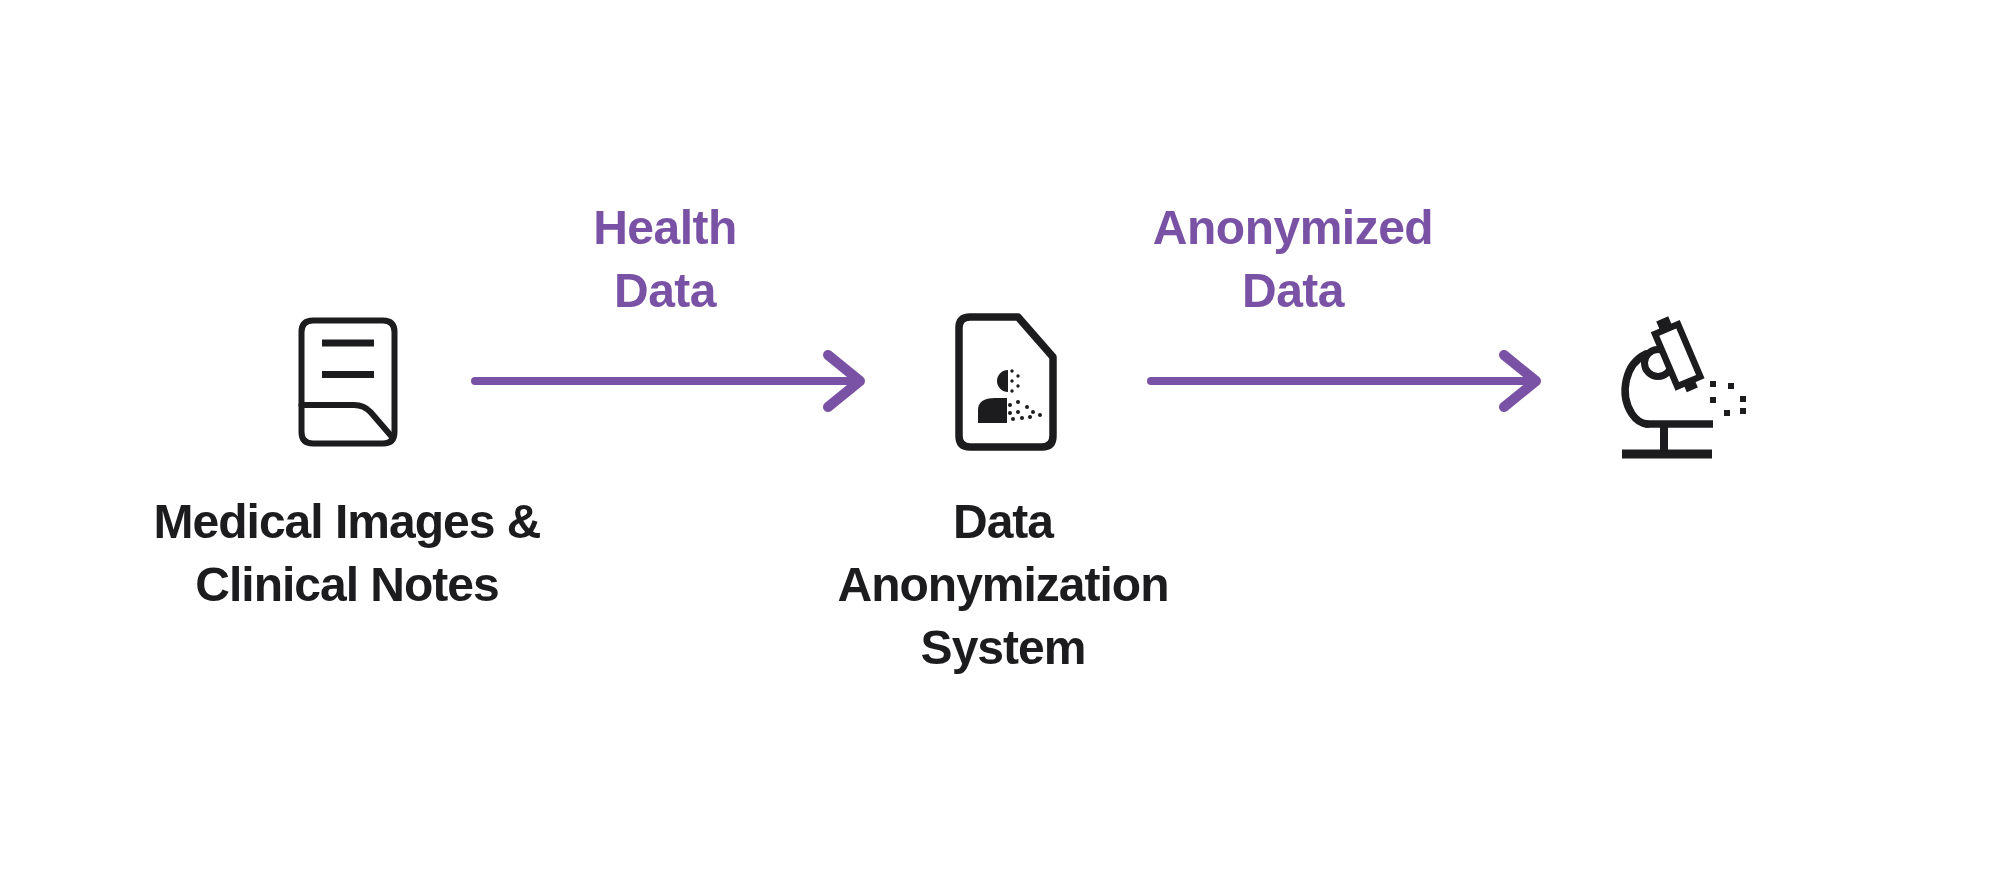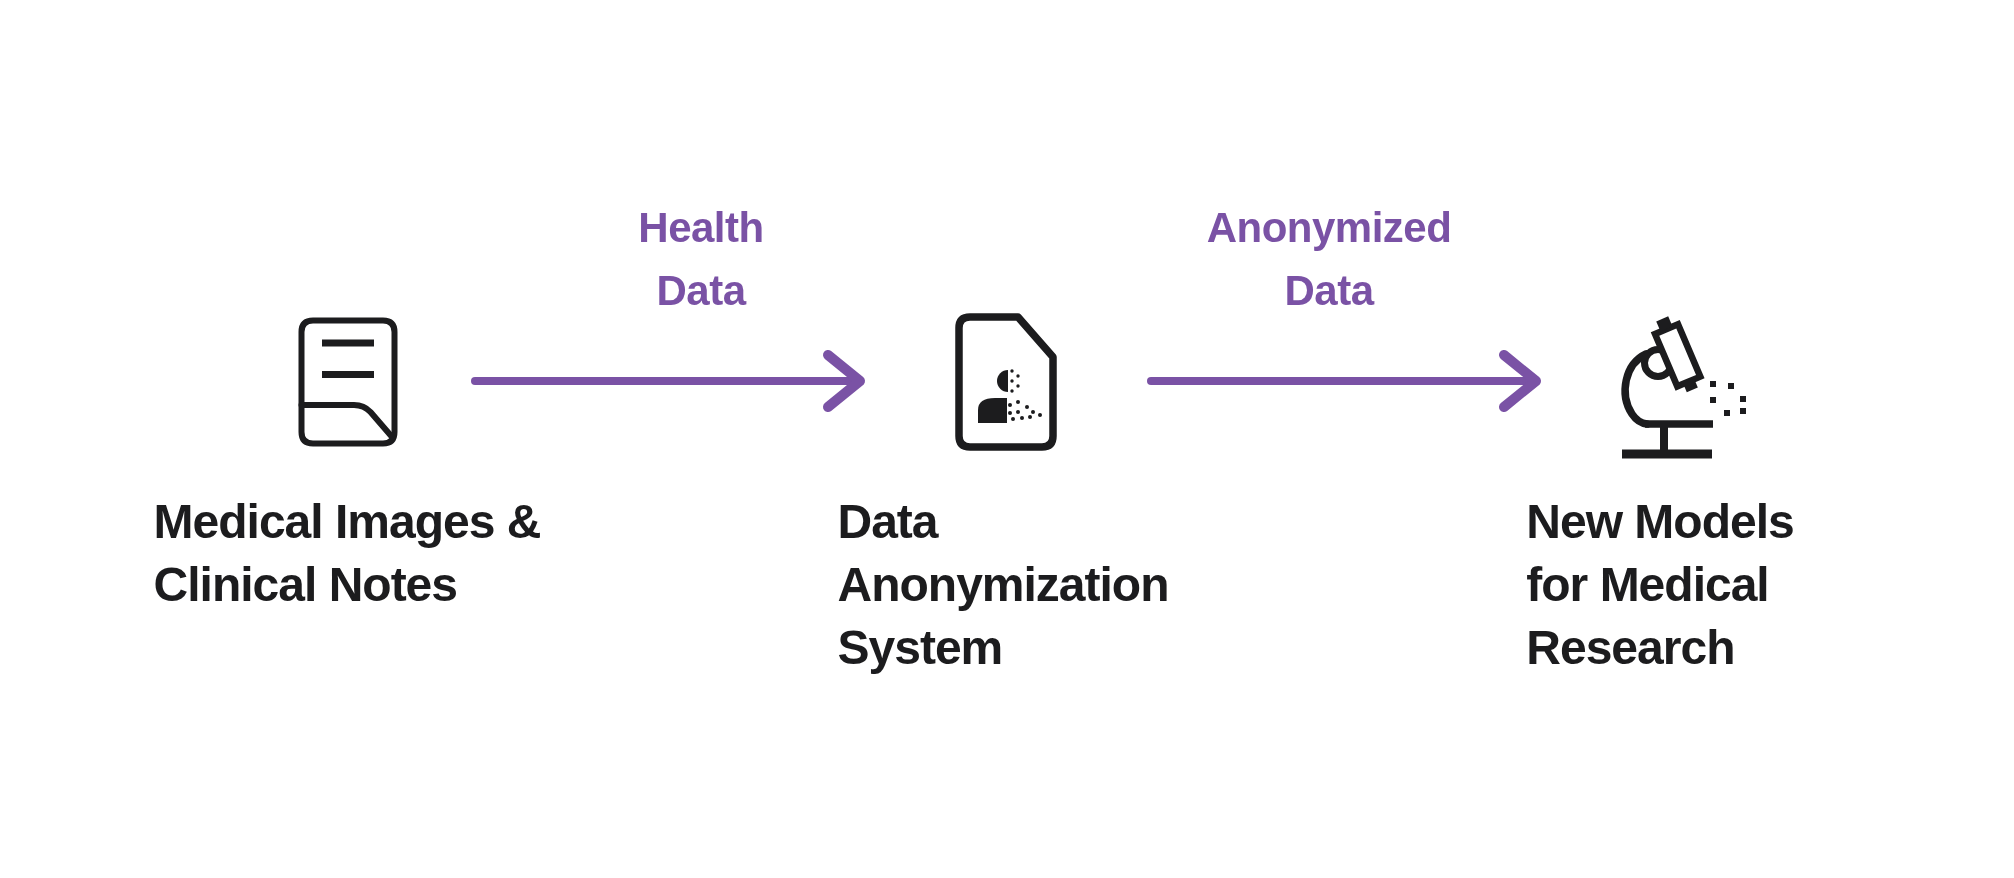--- a/index.html
+++ b/index.html
@@ -15,40 +15,39 @@
     height: 878px;
     background: var(--background);
     overflow: hidden;
     font-family: "Liberation Sans", sans-serif;
   }
   .icon-svg { position: absolute; display: block; }
   .caption {
     position: absolute;
     top: 490px;
     transform: translateX(-50%);
-    text-align: left;
+    text-align: center;
     font-weight: 700;
     font-size: 48px;
     line-height: 63px;
     letter-spacing: -1px;
     color: var(--ink);
     white-space: pre-line;
   }
   .flow-label {
     position: absolute;
     top: 196px;
     transform: translateX(-50%);
     text-align: center;
     font-weight: 700;
-    font-size: 42px;
+    font-size: 48px;
     line-height: 63px;
     letter-spacing: -0.5px;
     color: var(--accent);
     white-space: pre-line;
-    margin-left: 36px;
   }
   .arrow-svg { position: absolute; display: block; }
 </style>
 </head>
 <body>
 
 <div class="canvas">
 
   <svg class="icon-svg" style="left:298px; top:317px;" width="100" height="130" viewBox="0 0 100 130">
     <g fill="none" stroke="var(--ink)">
@@ -120,17 +119,14 @@
     </g>
     <g fill="var(--ink)" stroke="none">
       <rect x="100" y="66" width="6" height="6"></rect>
       <rect x="118" y="68" width="6" height="6"></rect>
       <rect x="100" y="82" width="6" height="6"></rect>
       <rect x="130" y="81" width="6" height="6"></rect>
       <rect x="114" y="95" width="6" height="6"></rect>
       <rect x="130" y="93" width="6" height="6"></rect>
     </g>
   </svg>
-  <div class="caption" style="left:1660px;">New Models
-for Medical
-Research</div>
 
 </div>
 
 </body></html>

